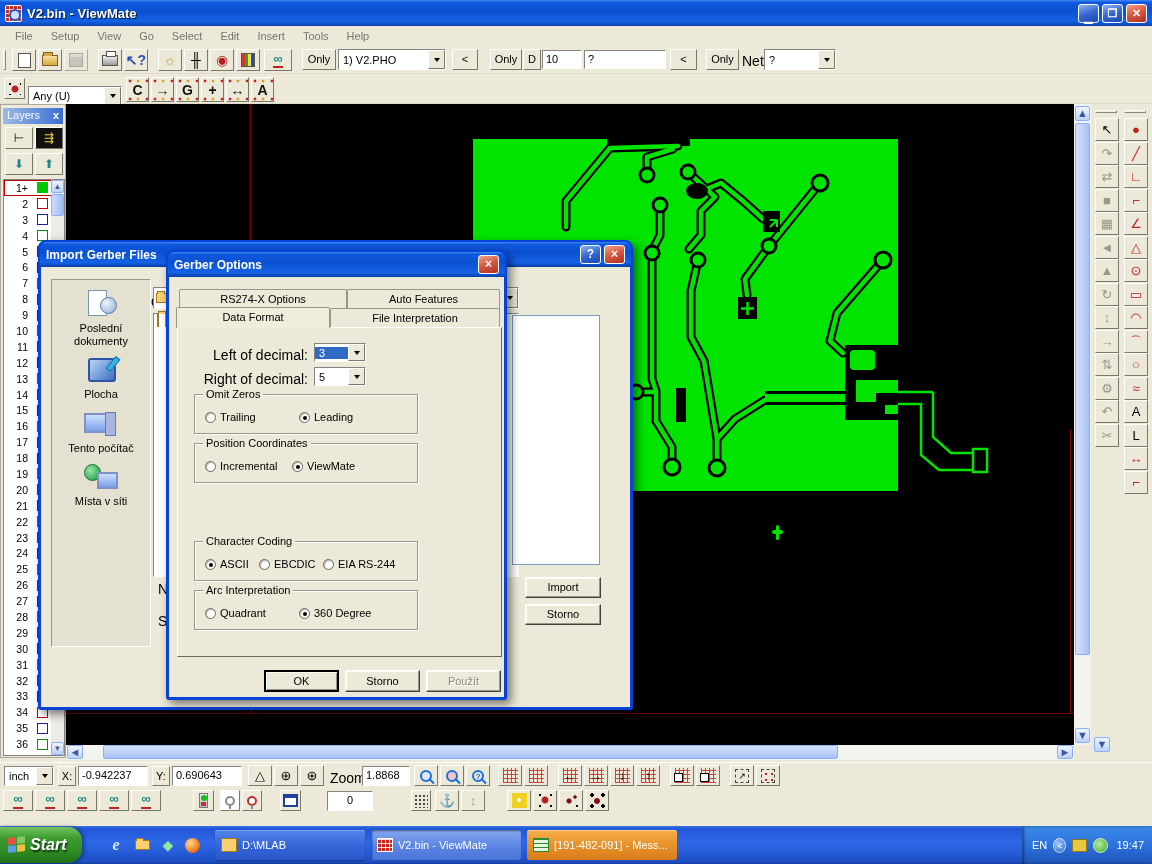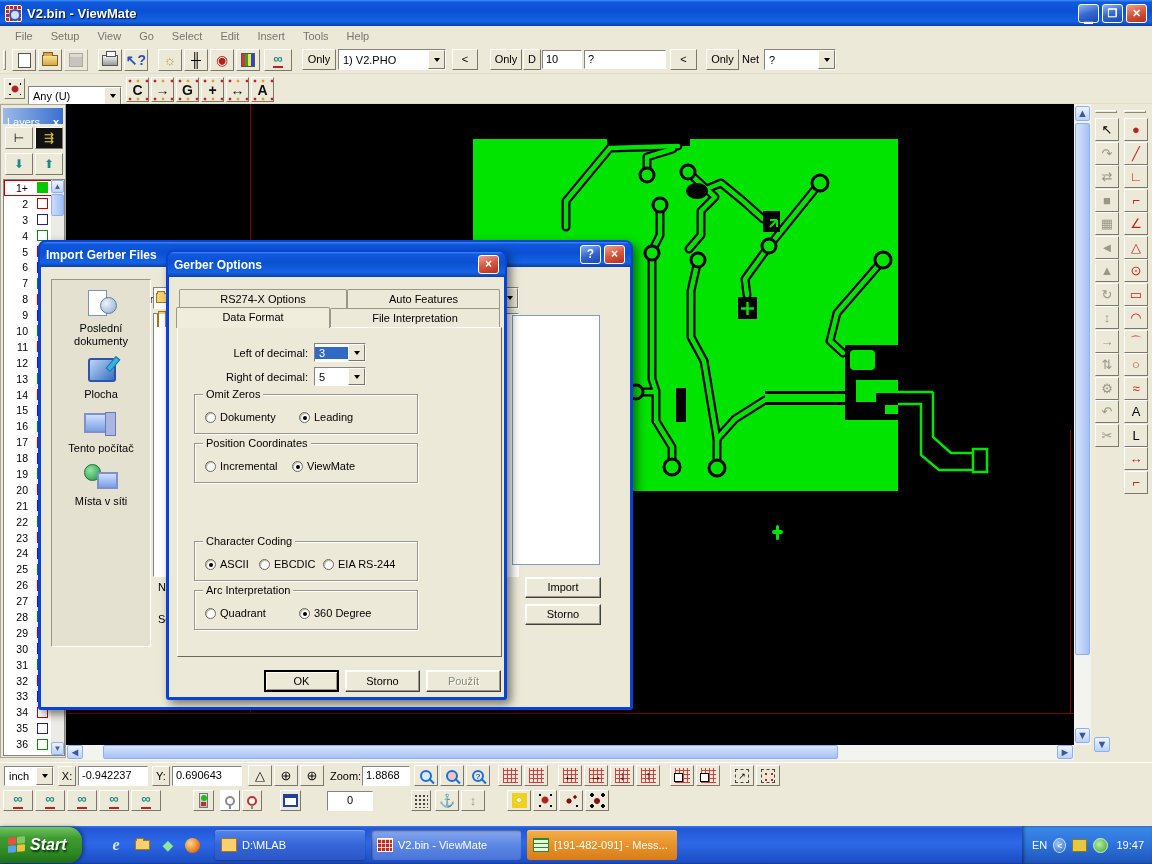--- a/index.html
+++ b/index.html
@@ -30,39 +30,39 @@
 .tbtn{position:absolute;height:22px;width:24px;background:#ece9d8;border:1px solid;border-color:#fff #7a776b #7a776b #fff;
  display:flex;align-items:center;justify-content:center}
 .tbtn.dis{opacity:.55}
 .grip{position:absolute;width:3px;height:20px;border:1px solid;border-color:#fff #8a8777 #8a8777 #fff}
 .sunken{border:1px solid;border-color:#848484 #fff #fff #848484;background:#fff}
 .tfield{position:absolute;height:19px;padding:2px 3px;font-size:11px}
 .combo{position:absolute;height:21px;background:#fff;border:1px solid;border-color:#848484 #fff #fff #848484;display:flex;align-items:center}
 .combo .cval{flex:1;padding:0 4px;white-space:nowrap;overflow:hidden}
 .cbtn{width:17px;height:100%;background:#ece9d8;border:1px solid;border-color:#fff #7a776b #7a776b #fff;display:flex;align-items:center;justify-content:center;flex:none}
 .darr{width:0;height:0;border:3px solid transparent;border-top:4px solid #000;margin-top:3px}
-.tlbl{position:absolute;font-size:11px}
+.tlbl{position:absolute;font-size:14px}
 .txtbtn{position:absolute;height:21px;background:#ece9d8;border:1px solid;border-color:#fff #7a776b #7a776b #fff;text-align:center;font-size:11px;padding-top:3px}
 .letterbtn{width:23px;height:25px;font-weight:bold;font-size:14px;color:#101010;
  background-image:radial-gradient(circle 1.6px at 3px 3px,#c82020 95%,transparent),radial-gradient(circle 1.6px at 20px 3px,#c82020 95%,transparent),radial-gradient(circle 1.6px at 3px 21px,#c82020 95%,transparent),radial-gradient(circle 1.6px at 20px 21px,#c82020 95%,transparent),radial-gradient(circle 1.6px at 11px 3px,#e0a020 95%,transparent),radial-gradient(circle 1.6px at 11px 21px,#e0a020 95%,transparent)}
 
 
 .ic{position:relative;display:block}
 .ic-new{width:13px;height:15px;background:#fff;border:1px solid #555}
 .ic-open{width:16px;height:11px;background:linear-gradient(#f8e0a0,#d8a840);border:1px solid #806020}
 .ic-open::before{content:"";position:absolute;top:-4px;left:0;width:8px;height:3px;background:#d8a840;border:1px solid #806020;border-bottom:none}
 .ic-save{width:14px;height:14px;background:#a8a8a8;border:1px solid #777;box-shadow:inset 0 5px 0 -2px #cfcfcf}
 .ic-print{width:16px;height:11px;background:linear-gradient(#f2f2f2,#9a9a9a);border:1px solid #555}
 .ic-print::before{content:"";position:absolute;top:-5px;left:3px;width:8px;height:4px;background:#fff;border:1px solid #555}
 .ic-colors{width:14px;height:14px;border:1px solid #555;background:linear-gradient(90deg,#e03030 0 25%,#30a030 25% 50%,#e8e840 50% 75%,#3040d0 75% 100%)}
 .gly{font-size:14px;line-height:1}
 
 
 #layers{position:absolute;left:0;top:104px;width:66px;height:654px;background:#ece9d8;border:1px solid #aca899}
-#layers-title{position:absolute;left:2px;top:3px;width:60px;height:16px;color:#fff;font-size:11px;padding:8px 4px;
+#layers-title{position:absolute;left:2px;top:3px;width:60px;height:16px;color:#fff;font-size:11px;padding:1px 4px;
  background:linear-gradient(90deg,#9db9e8,#3a6fd0);display:flex}
 #layers-title span{flex:1}
 .lpbtn{position:absolute;width:28px;height:22px;background:#ece9d8;border:1px solid;border-color:#fff #7a776b #7a776b #fff;display:flex;align-items:center;justify-content:center;font-size:12px}
 #layerlist{position:absolute;left:2px;top:74px;width:62px;height:577px;background:#fff;border:1px solid #848484;overflow:hidden}
 .lrow{position:relative;height:15.9px;display:flex;align-items:center}
 .lrow .lnum{width:24px;text-align:right;font-size:10.5px}
 .lsq{width:11px;height:11px;border:1px solid;margin-left:9px;background:#fff}
 .lrow.sel{outline:1px solid #c00000;outline-offset:-1px}
 #lscroll{position:absolute;right:0;top:0;width:13px;height:100%;background:#ecebe5}
 .sarr{position:absolute;left:0;width:13px;height:13px;background:linear-gradient(180deg,#eef3fd,#bcd2f8);border:1px solid #8cb0f8;color:#4d6185;font-size:8px;text-align:center;line-height:12px;border-radius:2px}
@@ -817,21 +817,21 @@
     <div class="combo" style="left:136px;top:39px;width:52px;height:19px">
       <span class="cval">5</span>
       <span class="cbtn">
           <span class="darr"></span>
         </span>
     </div>
   <div class="gbox" style="left: 16px; width: 224px; height: 40px; top: 66px; text-align: center;">
         <div class="glegend">Omit Zeros</div>
         <div class="ropt" style="left: 10px;">
           <div class="radio"></div>
-          <div class="rlabel">Dokumenty</div>
+          <div class="rlabel">Trailing</div>
         </div>
         <div class="ropt" style="left: 104px;">
           <div class="radio on"></div>
           <div class="rlabel">Leading</div>
         </div>
       </div>
       <div class="gbox" style="left: 16px; width: 224px; height: 40px; top: 115px;">
         <div class="glegend">Position Coordinates</div>
         <div class="ropt" style="left: 10px;">
           <div class="radio"></div>

